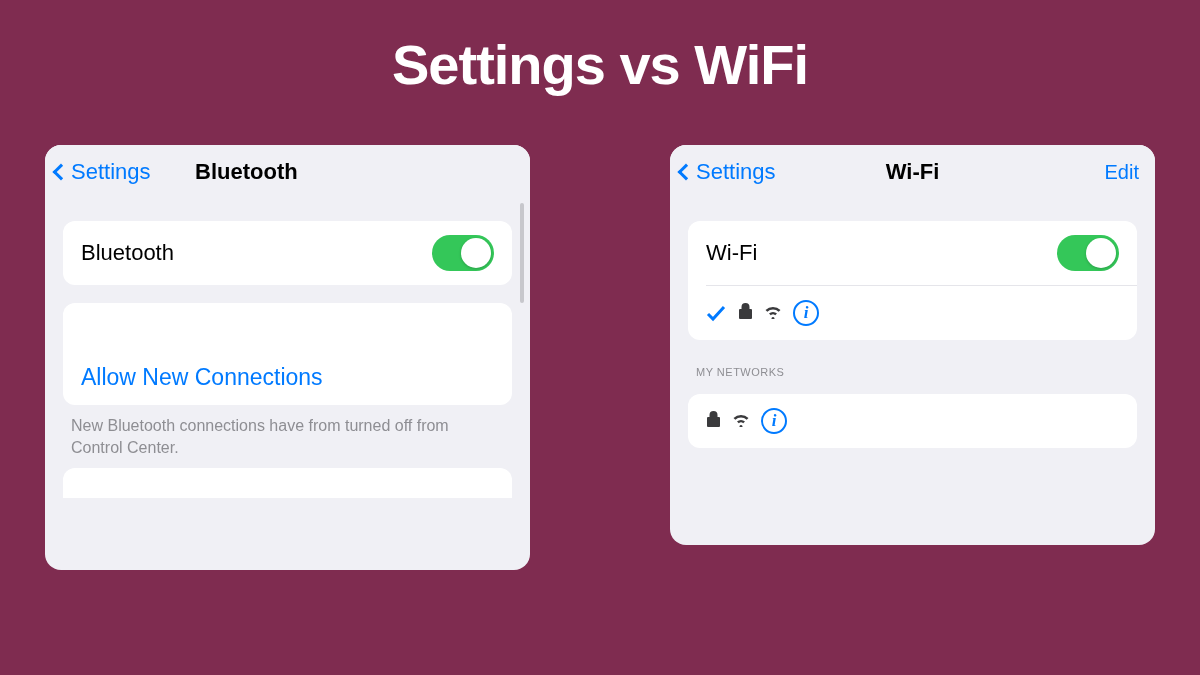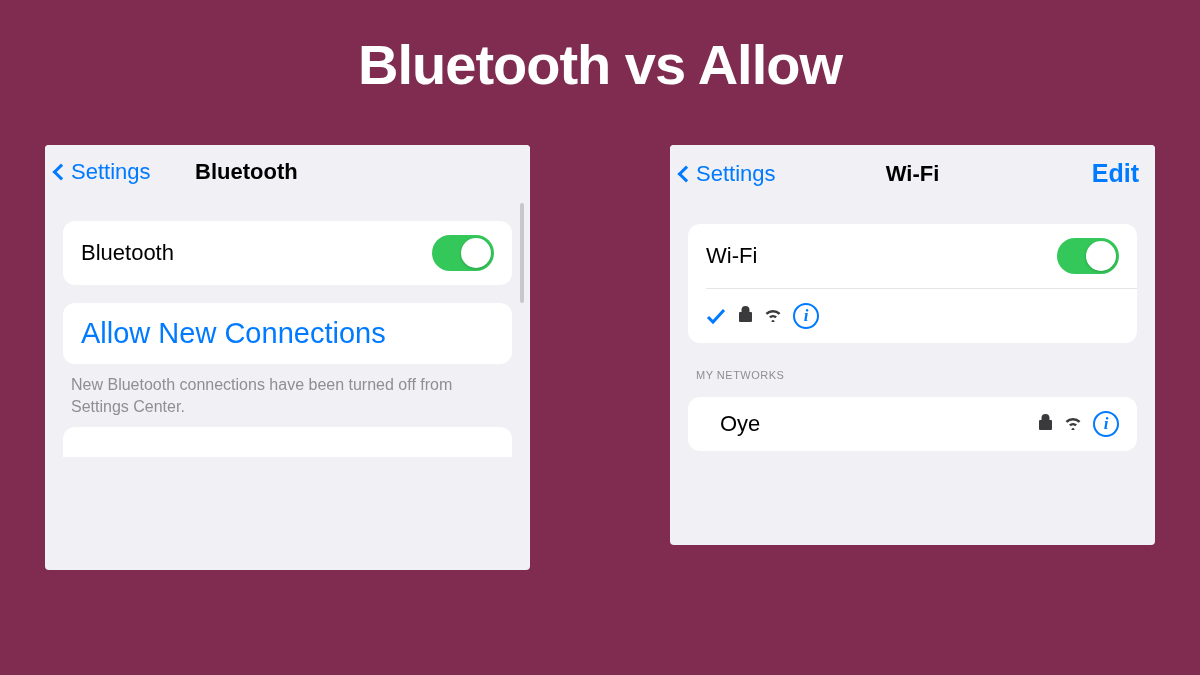--- a/index.html
+++ b/index.html
@@ -24,21 +24,21 @@
       letter-spacing: -1px;
     }
     .panels {
       display: flex;
       justify-content: space-between;
       padding: 0 45px;
       margin-top: 48px;
     }
     .panel {
       background: #f0f0f5;
-      border-radius: 4px;
+      border-radius: 16px;
       width: 485px;
       overflow: hidden;
       position: relative;
     }
     .panel-left {
       height: 425px;
     }
     .panel-right {
       height: 400px;
     }
@@ -73,22 +73,22 @@
       font-weight: 600;
       font-size: 22px;
       color: #000;
     }
     .nav-title-bt {
       transform: translateX(-90%);
     }
     .edit-btn {
       margin-left: auto;
       color: #007aff;
-      font-size: 25px;
-      font-weight: 700;
+      font-size: 20px;
+      font-weight: 400;
       cursor: pointer;
     }
     .card {
       background: #fff;
       margin: 18px 18px 0 18px;
       border-radius: 12px;
     }
     .card-first {
       margin-top: 24px;
     }
@@ -97,23 +97,24 @@
       align-items: center;
       padding: 14px 18px;
       min-height: 54px;
     }
     .row-label {
       font-size: 22px;
       color: #000;
       flex: 1;
     }
     .row-link {
-      font-size: 29px;
+      font-size: 23px;
       color: #007aff;
       flex: 1;
+      margin-top: 47px;
     }
     .divider {
       height: 1px;
       background: #e5e5ea;
       margin-left: 18px;
     }
     .toggle {
       width: 62px;
       height: 36px;
       background: #34c759;
@@ -196,21 +197,21 @@
       background: #fff;
       margin: 8px 18px 0 18px;
       border-radius: 12px 12px 0 0;
       height: 30px;
       position: relative;
     }
   </style>
 </head>
 <body>
 
-<div class="title">Bluetooth vs Allow</div>
+<div class="title">Settings vs WiFi</div>
 
 <div class="panels">
 
   <div class="panel panel-left">
     <div class="nav-header">
       <div class="back-btn">
         <span class="chevron-left"></span>
         <span>Settings</span>
       </div>
       <div class="nav-title nav-title-bt">Bluetooth</div>
@@ -225,21 +226,21 @@
         </div>
       </div>
     </div>
 
     <div class="card">
       <div class="row">
         <div class="row-link">Allow New Connections</div>
       </div>
     </div>
 
-    <div class="helper-text">New Bluetooth connections have been turned off from Settings Center.</div>
+    <div class="helper-text">New Bluetooth connections have from turned off from Control Center.</div>
 
 
     <div class="card-partial">
     </div>
   </div>
 
   <div class="panel panel-right">
     <div class="nav-header">
       <div class="back-btn">
         <span class="chevron-left"></span>
@@ -276,21 +277,20 @@
           </span>
           <span class="info-icon">i</span>
         </div>
       </div>
     </div>
 
     <div class="section-header">MY NETWORKS</div>
 
     <div class="card" style="margin-top:8px">
       <div class="row">
-        <div class="row-label" style="padding-left:14px">Oye</div>
         <div class="row-icons">
           <span class="lock-icon">
             <svg viewBox="0 0 15 18">
                 <path d="M3.5 7 V5 a4 4 0 0 1 8 0 V7 M2 7 h11 a1 1 0 0 1 1 1 v8 a1 1 0 0 1 -1 1 H2 a1 1 0 0 1 -1 -1 V8 a1 1 0 0 1 1 -1 Z"></path>
               </svg>
           </span>
           <span class="wifi-icon">
             <svg viewBox="0 0 20 16">
                 <path d="M10 14 a1.5 1.5 0 1 0 0.001 0 Z M6 10.5 a6 6 0 0 1 8 0 l-1.8 1.8 a3.4 3.4 0 0 0 -4.4 0 Z M2.5 7 a11 11 0 0 1 15 0 l-1.8 1.8 a8.4 8.4 0 0 0 -11.4 0 Z"></path>
               </svg>

